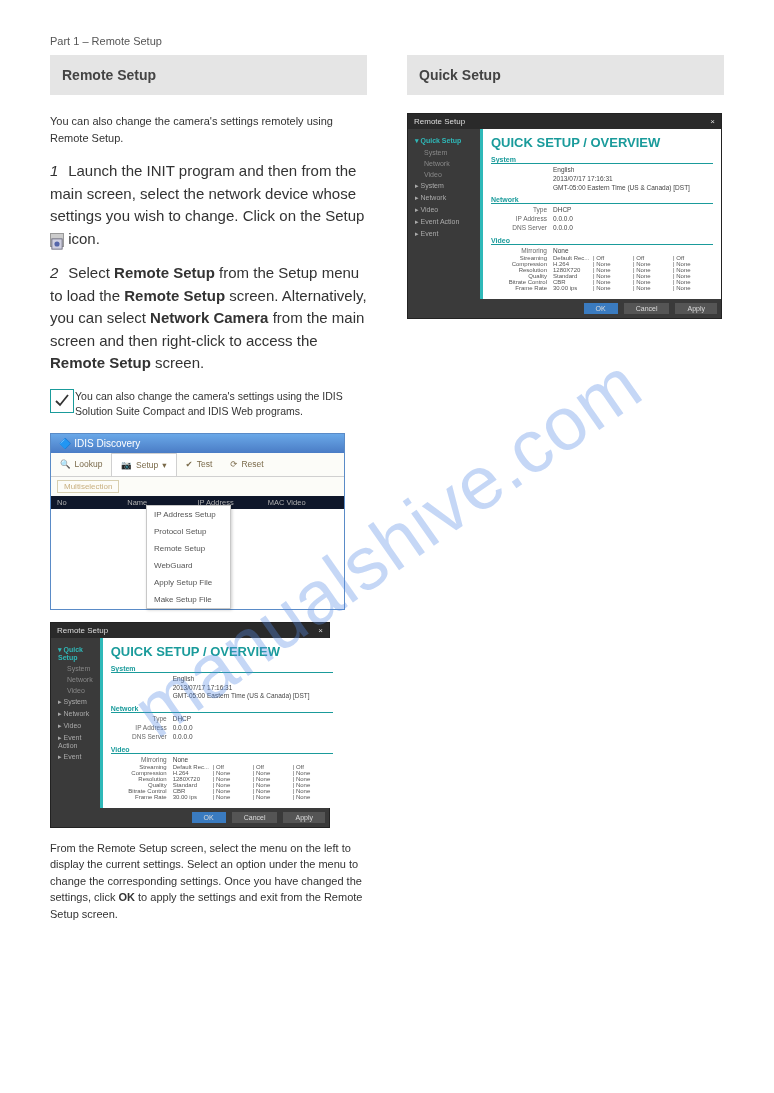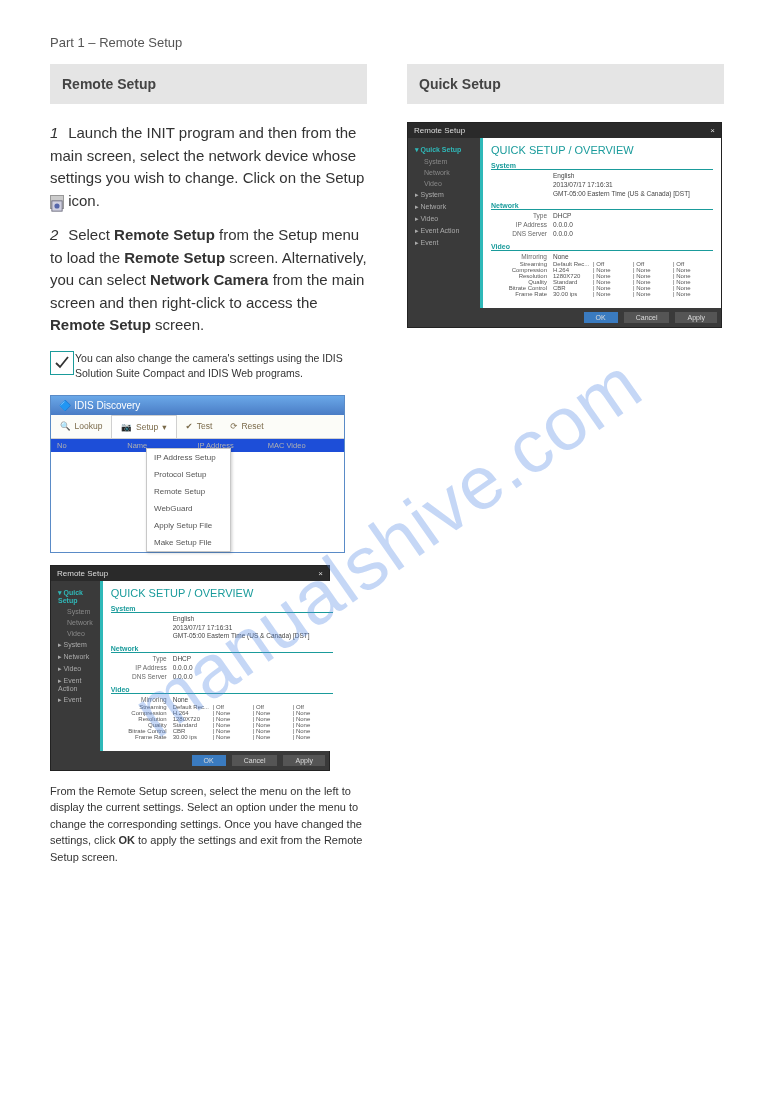--- a/index.html
+++ b/index.html
@@ -22,70 +22,71 @@
   
   .idis-window { width: 295px; border: 1px solid #5a8bc7; font-size: 9px; margin-bottom: 12px; }
   .idis-title { background: linear-gradient(#6aa8e8,#4a7cc5); color: #fff; padding: 4px 8px; font-size: 10px; }
   .idis-toolbar { background: #fcfcf8; display: flex; border-bottom: 1px solid #d0d0d0; }
   .idis-tbtn { padding: 6px 9px; display: flex; align-items: center; gap: 4px; font-size: 8.5px; color: #7a6a4a; }
   .idis-tbtn.active { background: #fff; border: 1px solid #d0d0d0; border-bottom: none; }
   .idis-sub { display: flex; background: #fcfcf8; padding: 3px 6px; font-size: 8px; color: #a0a0a0; }
   .idis-multisel { border: 1px solid #d8cfb0; color: #c9b080; padding: 1px 6px; font-size: 8px; }
   .idis-menu { position: relative; margin-left: 95px; margin-top: -4px; background: #fff; border: 1px solid #c8c8c8; box-shadow: 1px 1px 3px rgba(0,0,0,.2); width: 85px; }
   .idis-menu-item { padding: 4px 7px; font-size: 8px; color: #555; }
-  .idis-headers { display: flex; background: #1d4ed8; font-size: 7.5px; color: #b0b0b0; padding: 2px 6px; justify-content: center; }
+  .idis-headers { display: flex; background: #0f172a; font-size: 7.5px; color: #b0b0b0; padding: 2px 6px; justify-content: center; }
   .idis-hdr { flex: 1; }
 
   
   .rs-window { background: #3a3a3a; font-size: 7.5px; color: #999; border: 1px solid #222; }
   .rs-window.small { width: 280px; }
   .rs-window.big { width: 315px; font-size: 7px; }
   .rs-titlebar { background: #2a2a2a; color: #ddd; padding: 3px 6px; display: flex; justify-content: space-between; font-size: 8px; }
   .rs-body { display: flex; min-height: 170px; }
   .rs-sidebar { width: 74px; background: #3a3a3a; padding: 6px 0; }
   .rs-nav-item { padding: 2px 7px; color: #aaa; font-size: 7px; }
   .rs-nav-item.header { color: #2fb8b8; font-weight: bold; }
   .rs-nav-item.sub { padding-left: 16px; color: #888; }
   .rs-content { flex: 1; background: #fff; border-left: 3px solid #2fb8b8; padding: 6px 8px; }
-  .rs-crumb { color: #1a9b9b; font-size: 11px; font-weight: normal; margin-bottom: 6px; }
+  .rs-crumb { color: #1a9b9b; font-size: 13px; font-weight: bold; margin-bottom: 6px; }
   .rs-section-h { color: #1a9b9b; font-size: 7px; font-weight: bold; border-bottom: 1px solid #1a9b9b; margin-top: 4px; margin-bottom: 2px; }
   .rs-kv { display: flex; font-size: 6.5px; color: #555; line-height: 1.35; }
   .rs-kv .k { width: 62px; text-align: right; padding-right: 6px; color: #666; }
   .rs-kv .v { flex: 1; color: #444; }
   .rs-stream-row { display: flex; font-size: 6px; color: #555; }
   .rs-stream-row .k { width: 62px; text-align: right; padding-right: 6px; }
   .rs-stream-row .c { width: 40px; }
   .rs-footer { background: #3a3a3a; padding: 4px; display: flex; justify-content: flex-end; gap: 6px; }
   .rs-btn { background: #555; color: #ddd; border: none; padding: 2px 12px; font-size: 7px; }
   .rs-btn.primary { background: #3a7bc0; }
 
   
   .col-right p { line-height: 1.5; font-size: 11px; margin-bottom: 10px; }
 
   
   .watermark { position: absolute; left: 50%; top: 50%; transform: translate(-50%,-50%) rotate(-35deg); font-size: 75px; color: rgba(90,140,230,0.35); font-weight: 400; pointer-events: none; letter-spacing: 1px; font-family: Arial, sans-serif; z-index: 50; }
 
-  .chap-top { font-size: 13px; color: #555; margin-bottom: 14px; }
+  .chap-top { font-size: 11px; color: #555; margin-bottom: 8px; }
 </style>
 </head>
 <body>
 
 <div class="watermark">manualshive.com</div>
 
 <div class="page">
   <div class="chap-top">Part 1 – Remote Setup</div>
 
   <div class="header-row">
     <div class="header-box">Remote Setup</div>
     <div class="header-box">Quick Setup</div>
   </div>
 
   <div class="columns">
 
     <div class="col col-left">
+      <p>You can also change the camera's settings remotely using Remote Setup.</p>
 
       <div class="step">
         <span class="num">1</span>
         <span>Launch the INIT program and then from the main screen, select the network device whose settings you wish to change.</span>
         <span>Click on the Setup</span>
         <span class="inline-icon">
           <svg viewBox="0 0 14 14">
               <rect x="1" y="1" width="12" height="12" fill="#d0d0e0" stroke="#667"></rect>
               <circle cx="7" cy="7" r="3" fill="#5566aa"></circle>
             </svg>
@@ -116,20 +117,23 @@
       </div>
 
       <div class="idis-window">
         <div class="idis-title">🔷 <span>IDIS Discovery</span></div>
         <div class="idis-toolbar">
           <div class="idis-tbtn">🔍 <span>Lookup</span></div>
           <div class="idis-tbtn active">📷 <span>Setup</span> ▾</div>
           <div class="idis-tbtn">✔ <span>Test</span></div>
           <div class="idis-tbtn">⟳ <span>Reset</span></div>
         </div>
+        <div class="idis-sub">
+            <span class="idis-multisel">Multiselection</span>
+          </div>
         <div class="idis-headers">
           <span class="idis-hdr">No</span>
           <span class="idis-hdr">Name</span>
           <span class="idis-hdr">IP Address</span>
           <span class="idis-hdr">MAC Video</span>
         </div>
         <div class="idis-menu">
           <div class="idis-menu-item">IP Address Setup</div>
           <div class="idis-menu-item">Protocol Setup</div>
           <div class="idis-menu-item">Remote Setup</div>

